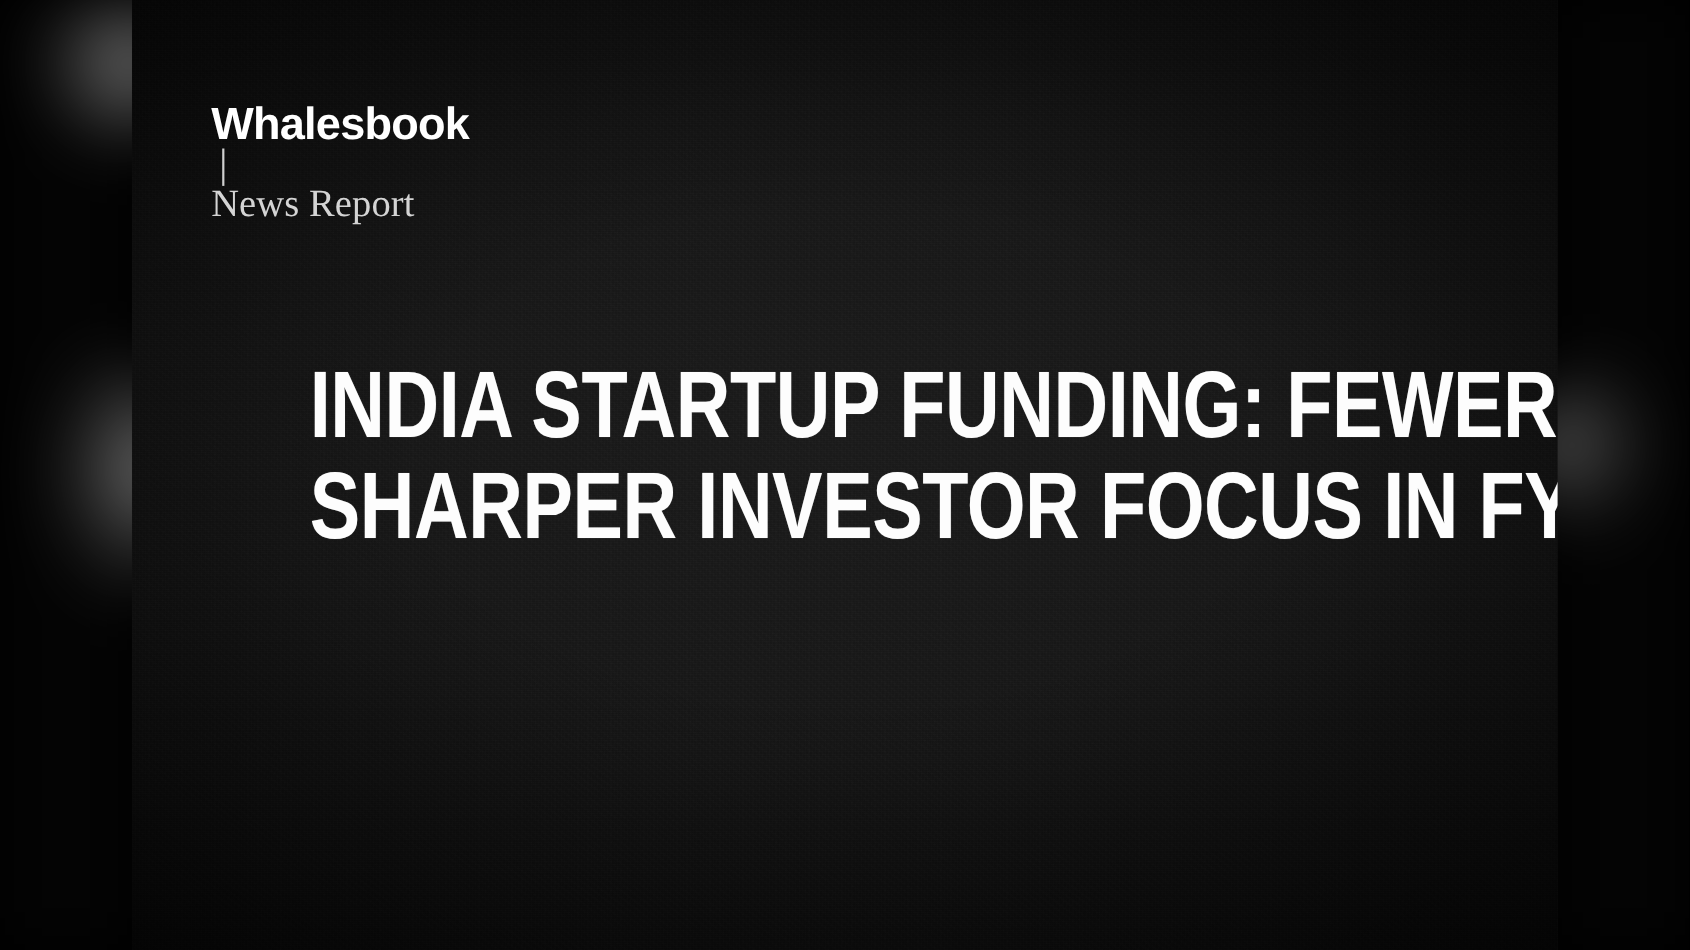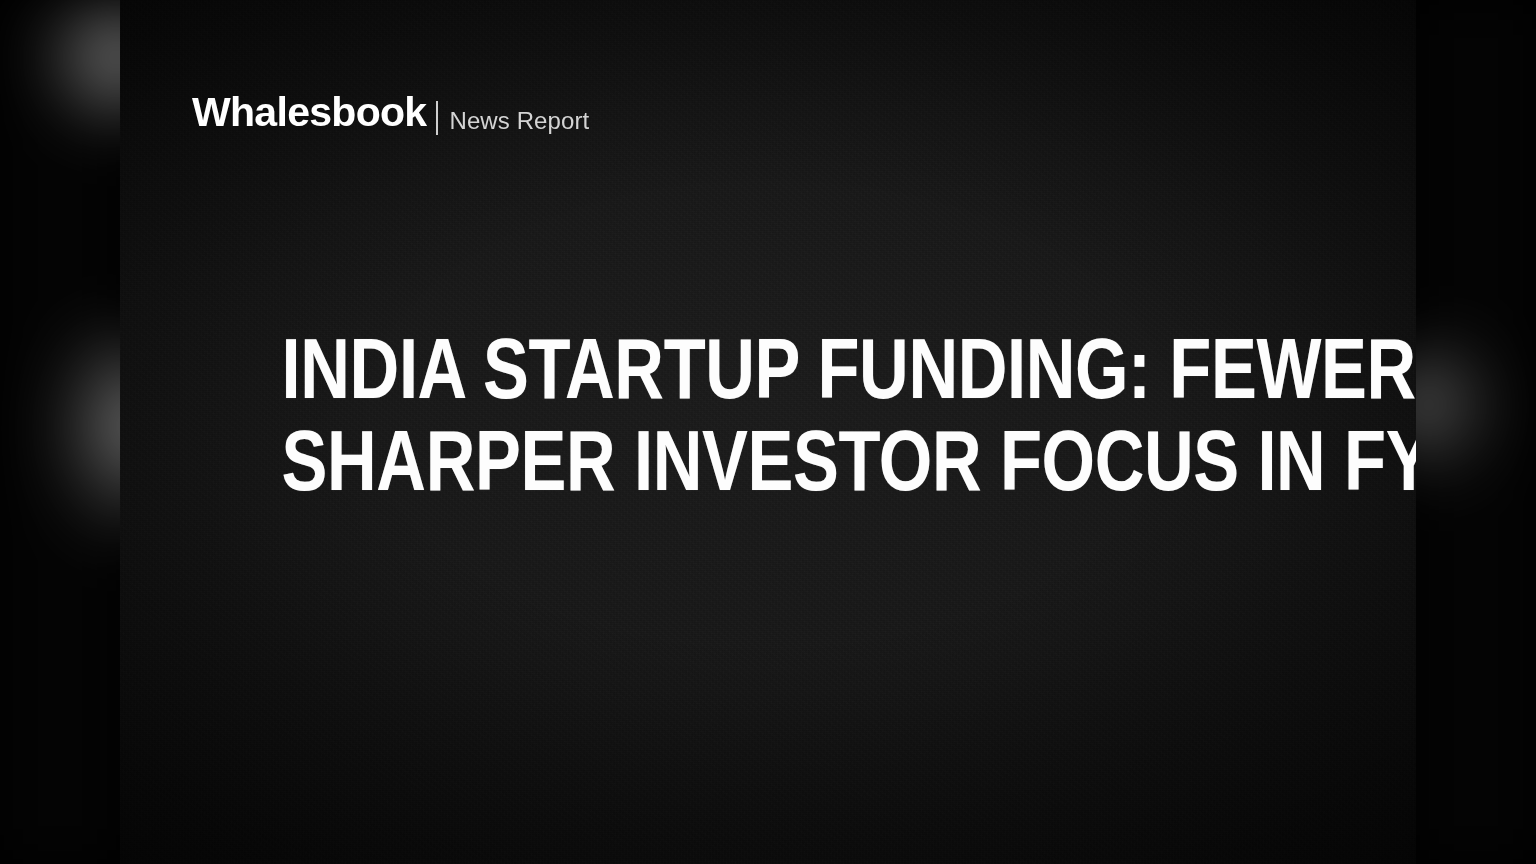--- a/index.html
+++ b/index.html
@@ -99,23 +99,24 @@
     pointer-events: none;
     background: radial-gradient(ellipse 78% 68% at 50% 48%, rgba(0,0,0,0) 38%, rgba(0,0,0,0.42) 78%, rgba(0,0,0,0.70) 100%);
   }
 
   
   #logo-lockup {
     position: absolute;
     left: 72px;
     top: 92px;
     display: flex;
-    align-items: flex-end;
+    align-items: flex-start;
     z-index: 5;
     white-space: nowrap;
+    flex-direction: column;
   }
 
   #brand-name {
     font-size: 41px;
     font-weight: 700;
     color: #ffffff;
     letter-spacing: -0.7px;
     line-height: 1;
   }
 
@@ -124,25 +125,26 @@
     width: 2px;
     height: 34px;
     background: #cfcfcf;
     margin: 0 11px 0 10px;
     position: relative;
     top: 2px;
     flex: 0 0 auto;
   }
 
   #logo-subtitle {
-    font-size: 24px;
+    font-size: 35px;
     font-weight: 400;
     color: #d4d4d4;
     letter-spacing: 0.1px;
     line-height: 1;
+    font-family: Liberation Serif, serif;
   }
 
   
   #headline {
     position: absolute;
     left: 0;
     right: 0;
     top: 322px;
     z-index: 5;
     text-align: center;

